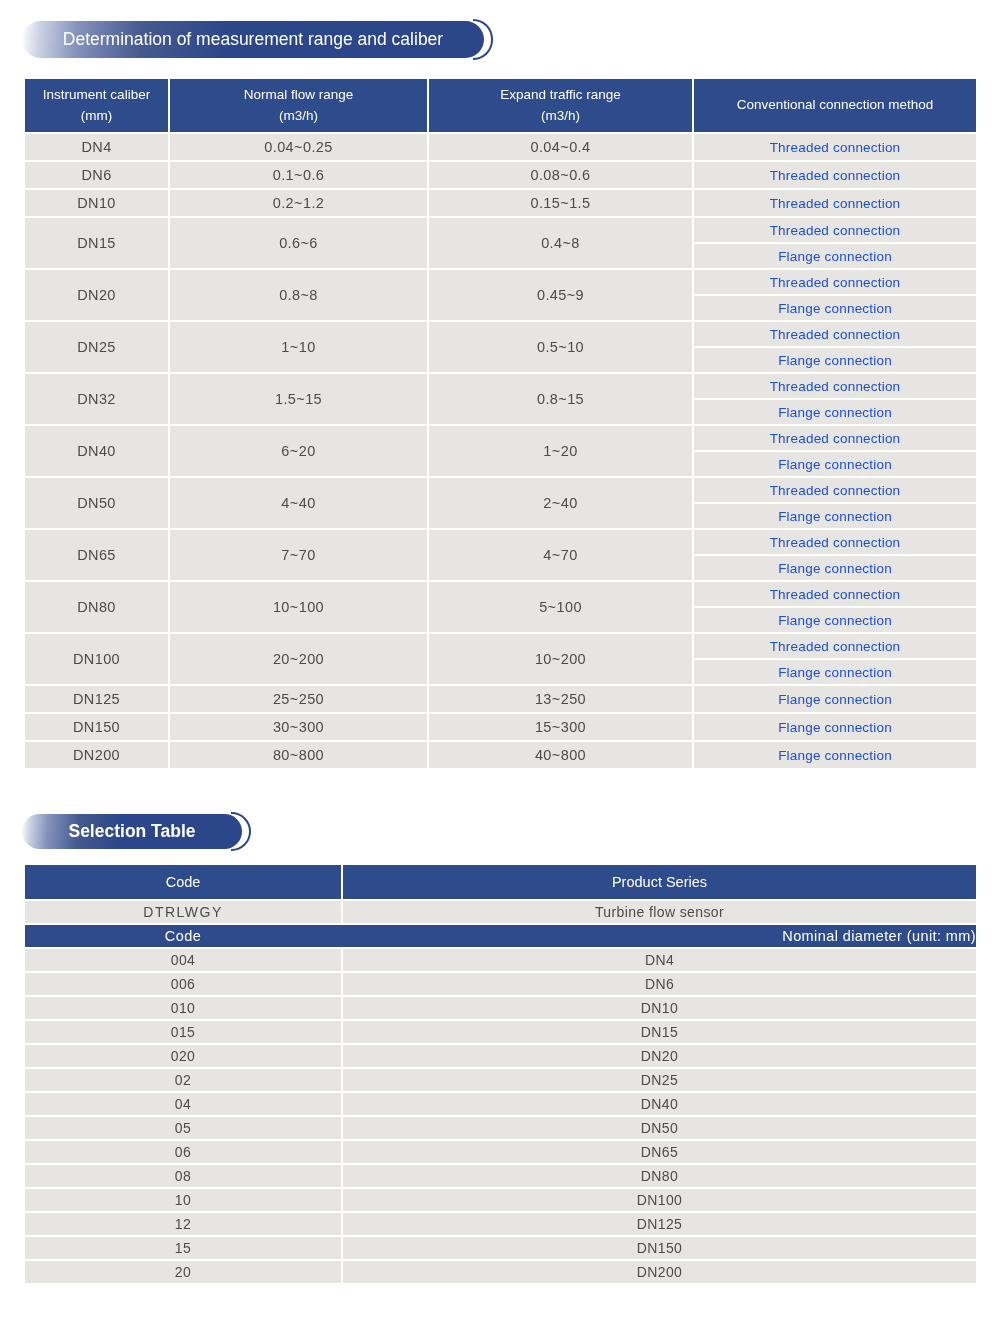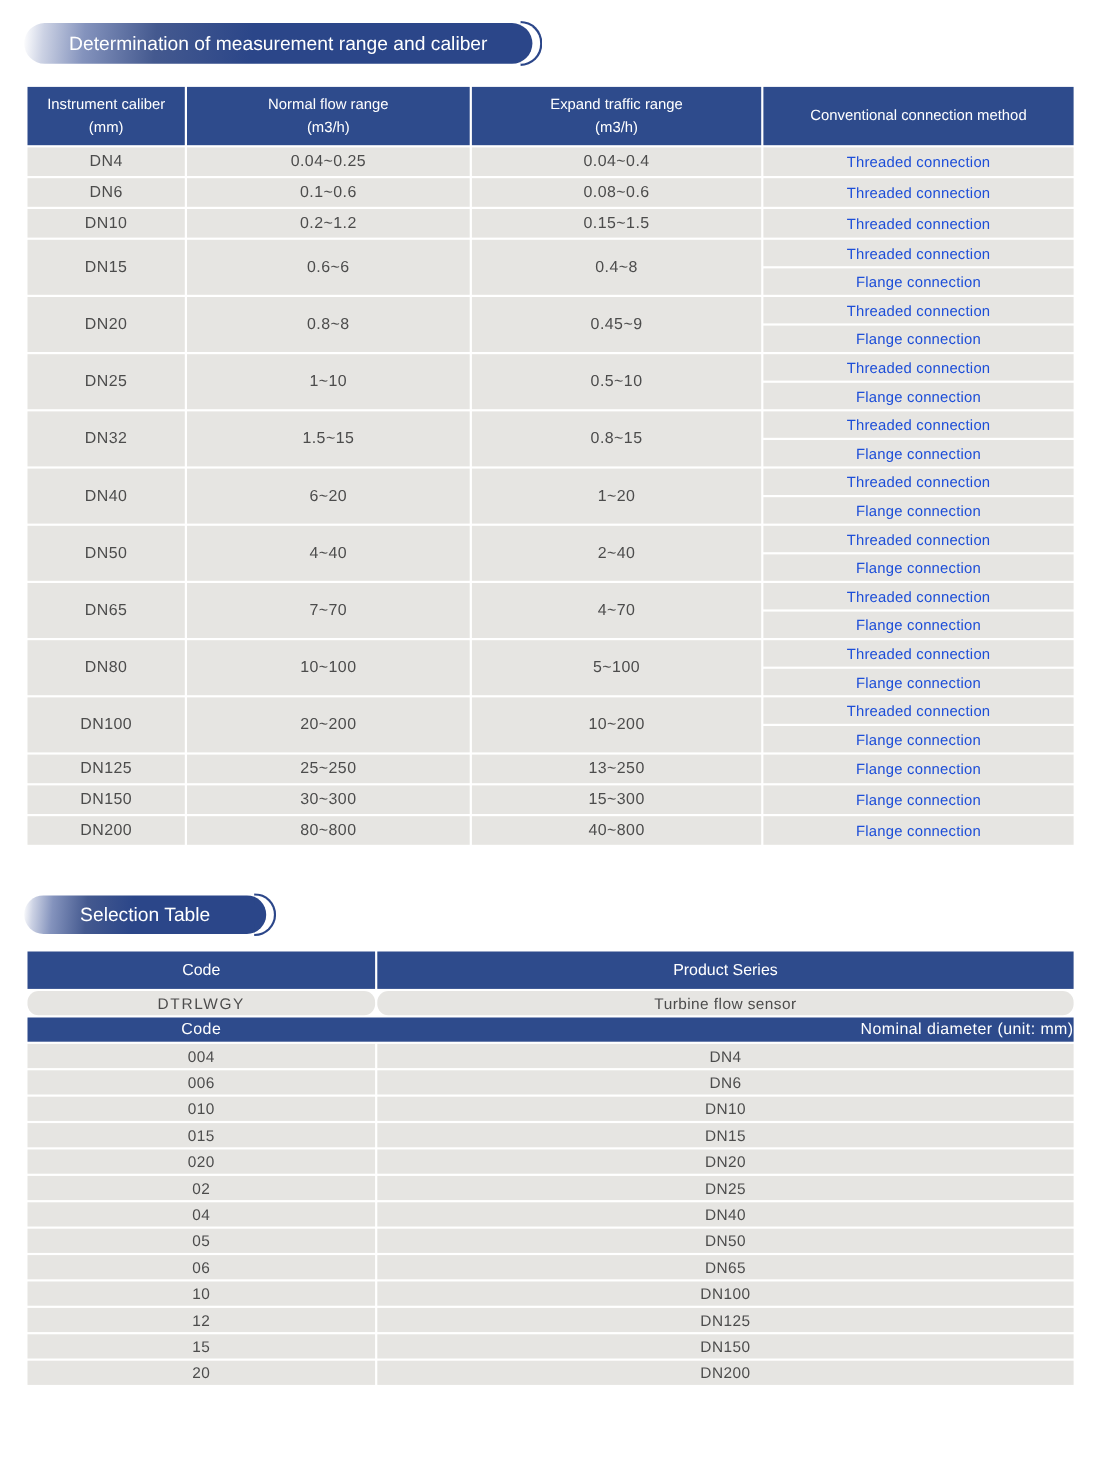--- a/index.html
+++ b/index.html
@@ -22,21 +22,21 @@
   }
   .pill .arc {
     position:absolute;
     top:-2px; right:-9px;
     width:20px; height:calc(100% + 4px);
     border:2px solid #2b4689;
     border-left:none;
     border-radius:0 999px 999px 0;
   }
   #pill1 { left:22px; top:21px; width:462px; height:37px; line-height:37px; font-size:17.5px; }
-  #pill2 { left:22px; top:814px; width:220px; height:35px; line-height:35px; font-size:17.5px; }
+  #pill2 { left:22px; top:814px; width:220px; height:35px; line-height:35px; font-size:17.5px;font-weight:bold; }
 
   
   table {
     position:absolute;
     border-collapse:separate;
     border-spacing:2px;
     table-layout:fixed;
   }
   th {
     background:#2e4b8c;
@@ -57,21 +57,21 @@
   #t1 th { height:53px; font-size:13.5px; line-height:1.55; }
   #t1 td { font-size:14.5px; letter-spacing:0.4px; }
   #t1 td.single { height:26px; }
   #t1 td.sub { height:24px; }
   #t1 td.conn { font-size:13.5px; letter-spacing:0.2px; color:#1d4ed8; }
 
   
   #t2 { left:23px; top:863px; width:955px; }
   #t2 th { height:34px; font-size:14.5px; }
   #t2 td { height:22px; font-size:14px; letter-spacing:0.4px; }
-  #t2 tr.series td { letter-spacing:1.5px;border-radius:10px; }
+  #t2 tr.series td { letter-spacing:1.5px; }
   #t2 tr.series td.product-cell { letter-spacing:0.4px; }
   #t2 tr.subheader td {
     background:#2e4b8c; color:#ffffff; padding:0; font-size:14.5px;
   }
   .subhead-flex { display:flex; width:100%; align-items:center; }
   .subhead-flex .sh-code { width:316px; text-align:center; }
   .subhead-flex .sh-diam { flex:1; text-align:right; }
 </style>
 </head>
 <body>
@@ -288,20 +288,24 @@
       </tr>
       <tr>
         <td>05</td>
         <td>DN50</td>
       </tr>
       <tr>
         <td>06</td>
         <td>DN65</td>
       </tr>
       <tr>
+        <td>08</td>
+        <td>DN80</td>
+      </tr>
+      <tr>
         <td>10</td>
         <td>DN100</td>
       </tr>
       <tr>
         <td>12</td>
         <td>DN125</td>
       </tr>
       <tr>
         <td>15</td>
         <td>DN150</td>

